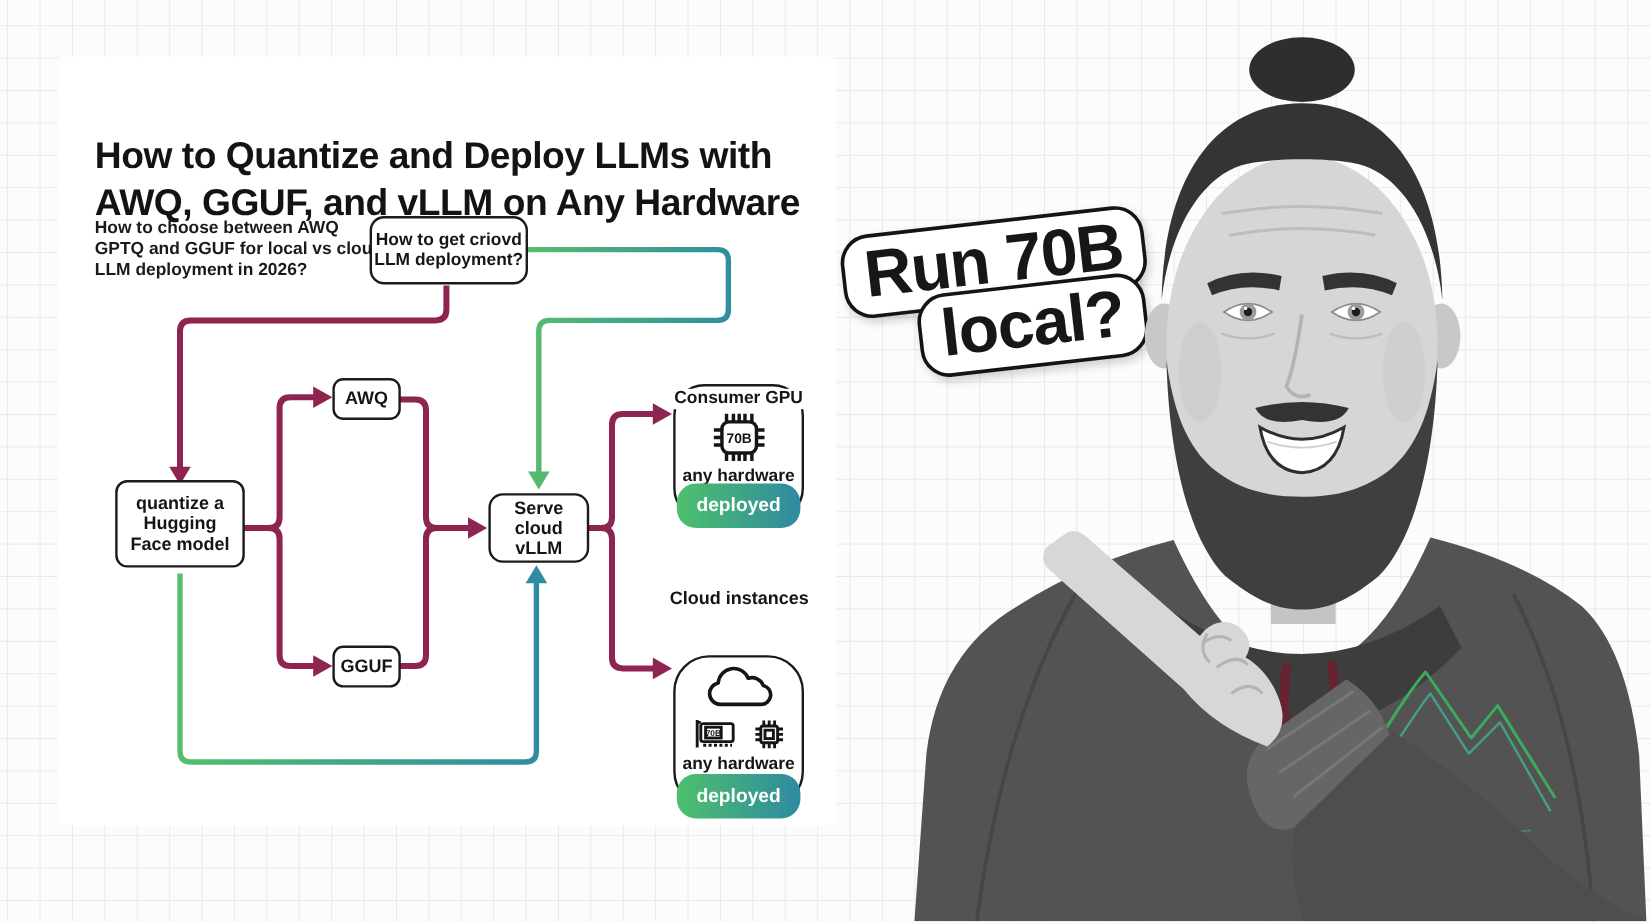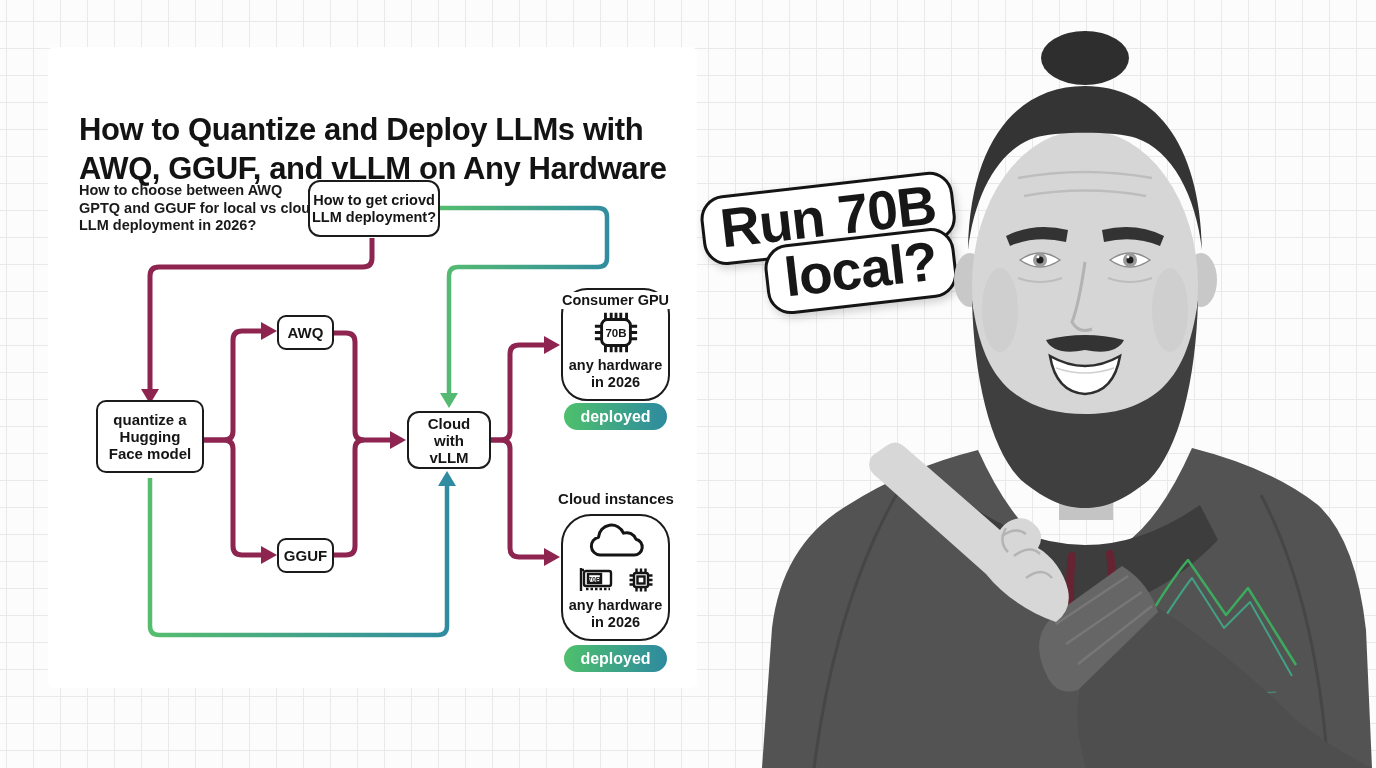--- a/index.html
+++ b/index.html
@@ -20,28 +20,28 @@
   .node{position:absolute; background:#fff; border:2.5px solid #1b1b1b; border-radius:10px;
     display:flex; align-items:center; justify-content:center; text-align:center;
     font-weight:600; font-size:15px; line-height:17px; color:#151515; box-sizing:border-box;}
   .node.bold{font-weight:700; font-size:14.5px;}
   #node-deployment{left:308px; top:180px; width:132px; height:57px; padding:2px 1px; border-radius:12px;}
   #node-quantize{left:96px; top:400px; width:108px; height:73px; padding:2px 6px;}
   #node-awq{left:277px; top:315px; width:57px; height:35px; border-radius:9px;}
   #node-gguf{left:277px; top:538px; width:57px; height:35px; border-radius:9px;}
   #node-serve{left:407px; top:411px; width:84px; height:58px; border-radius:12px; padding:2px 4px;}
   .bignode{position:absolute; background:#fff; border:2.5px solid #1b1b1b; box-sizing:border-box;
-    display:flex; flex-direction:column; align-items:center;}
+    display:flex; flex-direction:column; align-items:center;margin-top:32px;}
   #node-consumer{left:561px; top:288px; width:109px; height:113px; border-radius:26px; padding:4px 2px 8px;}
   #node-cloud{left:561px; top:514px; width:109px; height:127px; border-radius:30px; padding:6px 2px 8px;
     justify-content:space-between;}
   .paren-label{background:#fff; padding:0 4px; font-weight:600; font-size:14.5px; line-height:17px;
     white-space:nowrap; margin-top:-2px;}
   .sub{font-weight:600; font-size:14.5px; line-height:17px; text-align:center; width:96px;}
-  .badge{position:absolute; width:103px; height:27px; border-radius:16px;
+  .badge{position:absolute; width:103px; height:37px; border-radius:16px;
     display:flex; align-items:center; justify-content:center;
     color:#fff; font-weight:700; font-size:16px;
     background:linear-gradient(90deg,#4ec06c,#2e8aa0);}
   #badge-consumer{left:564px; top:403px;}
   #badge-cloud{left:564px; top:645px;}
   .cloud-title{position:absolute; left:556px; top:490px; width:120px; text-align:center;
     font-weight:600; font-size:15px; color:#151515;}
   .icon-row{display:flex; align-items:center; gap:10px; margin-top:2px;}
   svg.connectors{position:absolute; left:0; top:0; pointer-events:none;}
   .sticker{position:absolute; left:698px; top:198px; transform:rotate(-6.5deg); transform-origin:left top;}
@@ -98,21 +98,21 @@
       <path stroke="url(#gB)" d="M150,478 L150,626 Q150,635 159,635 L438,635 Q447,635 447,626 L447,484"></path>
     </g>
     <polygon fill="url(#gA)" points="449,408 440,393 458,393"></polygon>
     <polygon fill="url(#gB)" points="447,471 438,486 456,486"></polygon>
   </svg>
 
   <div class="node bold" id="node-deployment">How to get criovd LLM deployment?</div>
   <div class="node" id="node-quantize">quantize a Hugging Face model</div>
   <div class="node" id="node-awq">AWQ</div>
   <div class="node" id="node-gguf">GGUF</div>
-  <div class="node" id="node-serve">Cloud with vLLM</div>
+  <div class="node" id="node-serve">Serve cloud vLLM</div>
 
   <div class="bignode" id="node-consumer">
     <div class="paren-label">Consumer GPU</div>
     <svg width="56" height="50" viewBox="0 0 56 50">
       <g stroke="#151515" stroke-width="3" fill="none">
         <rect x="13" y="11" width="30" height="27" rx="6"></rect>
         <path d="M17,11 V4 M23,11 V4 M28,11 V4 M33,11 V4 M39,11 V4"></path>
         <path d="M17,38 V45 M23,38 V45 M28,38 V45 M33,38 V45 M39,38 V45"></path>
         <path d="M13,18 H6 M13,24.5 H6 M13,31 H6"></path>
         <path d="M43,18 H50 M43,24.5 H50 M43,31 H50"></path>

